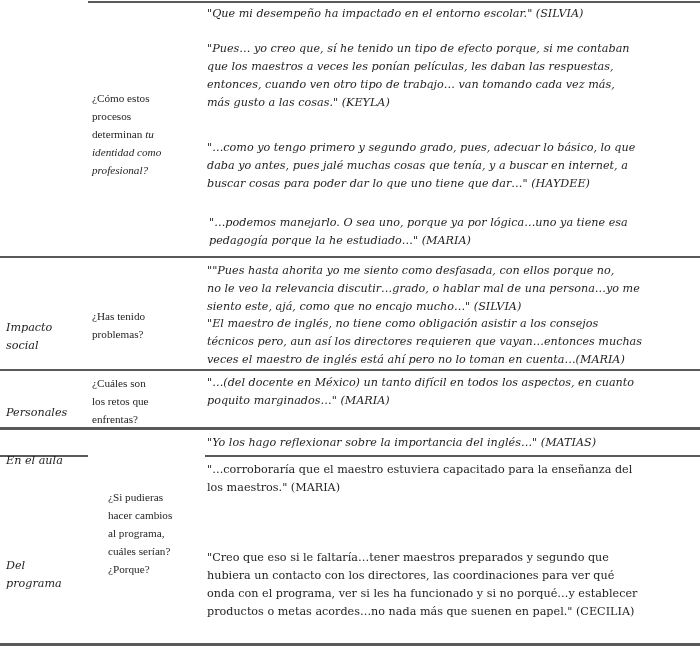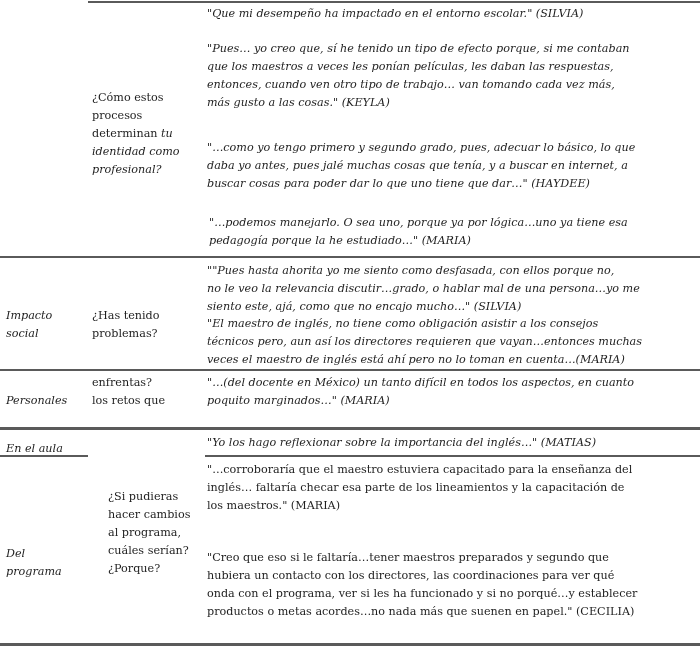--- a/index.html
+++ b/index.html
@@ -1,24 +1,24 @@
 <!DOCTYPE html>
 <html><head>
 <meta charset="utf-8">
 <style>
   html, body { margin: 0; padding: 0; background: #ffffff; }
   body { width: 700px; height: 646px; position: relative; overflow: hidden;
          font-family: "DejaVu Serif", "Liberation Serif", serif; color: #1e1e1e; }
   .hline { position: absolute; height: 2px; background: #5a5a5a; }
   .cell { position: absolute; font-size: 11.2px; line-height: 18px; }
   .it { font-style: italic; }
-  .q { width: 110px; }
+  .q { width: 110px; font-family: Liberation Serif, serif; }
   .quote { left: 207px; width: 486px; }
   .quote p { margin: 0; }
-  .cat { left: 6px; width: 82px; }
+  .cat { left: 6px; width: 82px; margin-top: 12px; }
 </style>
 </head>
 <body>
 
 <div class="hline" style="left:88px; right:0; top:1px;"></div>
 <div class="hline" style="left:0; right:0; top:256px;"></div>
 <div class="hline" style="left:0; right:0; top:369px;"></div>
 <div class="hline" style="left:0; right:0; top:427px; height:3px;"></div>
 <div class="hline" style="left:0; width:88px; top:455px;"></div>
 <div class="hline" style="left:205px; right:0; top:455px;"></div>
@@ -65,22 +65,23 @@
   <p>siento este, ajá, como que no encajo mucho…" (SILVIA)</p>
 </div>
 <div class="cell quote it" style="top:315px;">
   <p>"El maestro de inglés, no tiene como obligación asistir a los consejos</p>
   <p>técnicos pero, aun así los directores requieren que vayan…entonces muchas</p>
   <p>veces el maestro de inglés está ahí pero no lo toman en cuenta…(MARIA)</p>
 </div>
 
 <div class="cell cat it" style="top:392px;">Personales</div>
 <div class="cell q" style="left:92px; top:374px;">
+  <div>¿Cuáles son</div>
+  <div>los retos que</div>
   <div>enfrentas?</div>
-  <div>los retos que</div>
 </div>
 <div class="cell quote it" style="top:374px;">
   <p>"…(del docente en México) un tanto difícil en todos los aspectos, en cuanto</p>
   <p>poquito marginados…" (MARIA)</p>
 </div>
 
 <div class="cell cat it" style="top:440px;">En el aula</div>
 <div class="cell quote it" style="top:434px;">
   <p>"Yo los hago reflexionar sobre la importancia del inglés…" (MATIAS)</p>
 </div>
@@ -91,21 +92,20 @@
 </div>
 <div class="cell q" style="left:108px; top:488px;">
   <div>¿Si pudieras</div>
   <div>hacer cambios</div>
   <div>al programa,</div>
   <div>cuáles serían?</div>
   <div>¿Porque?</div>
 </div>
 <div class="cell quote" style="top:461px;">
   <p>"…corroboraría que el maestro estuviera capacitado para la enseñanza del</p>
-  <p>inglés… faltaría checar esa parte de los lineamientos y la capacitación de</p>
   <p>los maestros." (MARIA)</p>
 </div>
 <div class="cell quote" style="top:549px;">
   <p>"Creo que eso si le faltaría…tener maestros preparados y segundo que</p>
   <p>hubiera un contacto con los directores, las coordinaciones para ver qué</p>
   <p>onda con el programa,  ver si les ha funcionado y si no porqué…y establecer</p>
   <p>productos o metas acordes…no nada más que suenen en papel." (CECILIA)</p>
 </div>
 
 </body></html>

